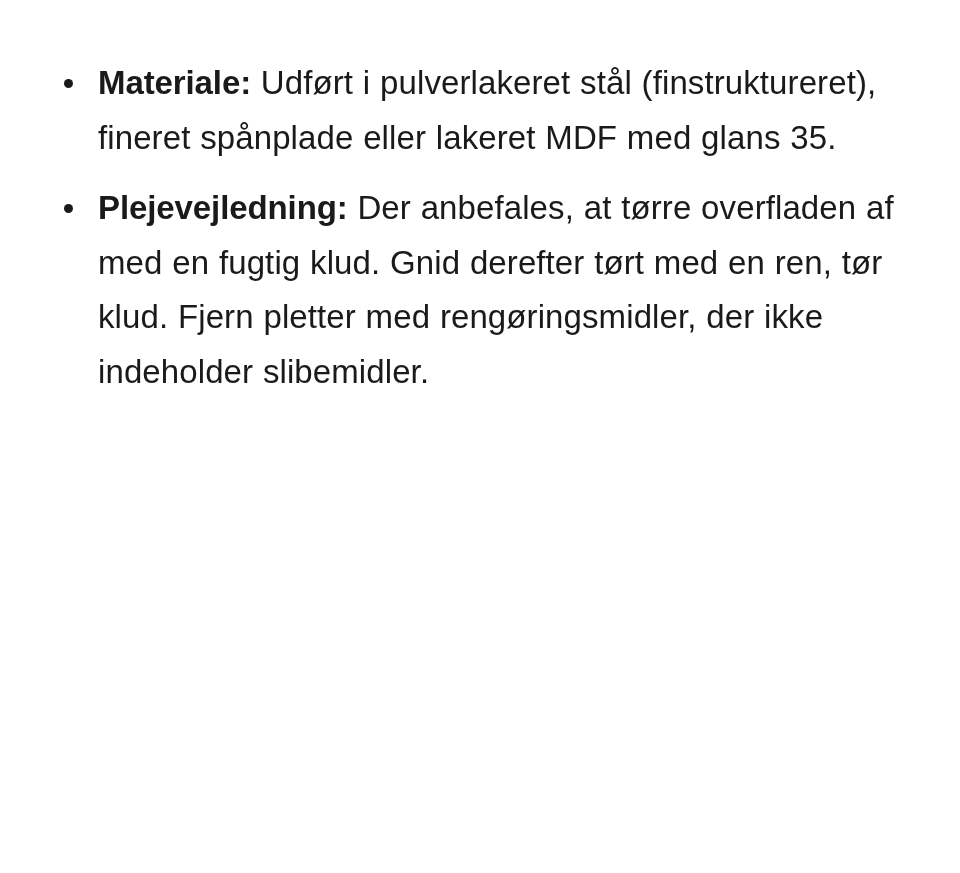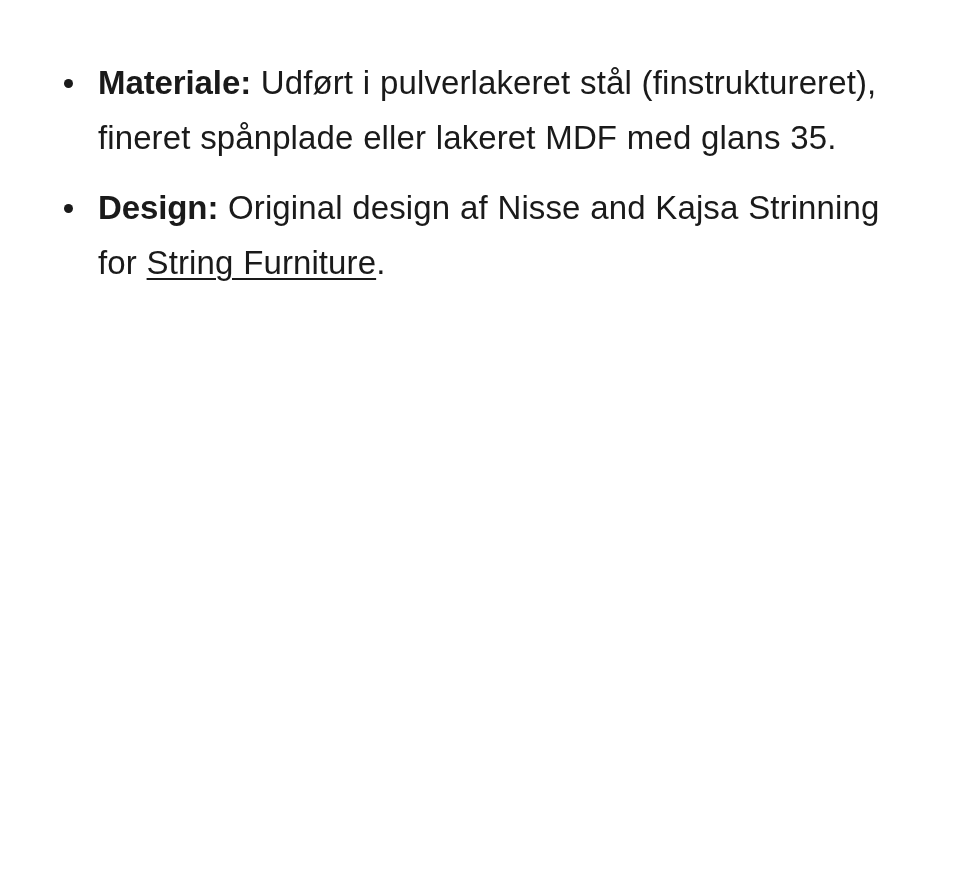--- a/index.html
+++ b/index.html
@@ -85,21 +85,21 @@
 <main class="spec-sheet">
 
   <ul class="spec-list">
 
     <li class="spec-item">
       <span class="bullet-dot"></span>
       <span class="spec-label">Materiale:</span><span class="spec-body"> Udført i pulverlakeret stål (finstruktureret), fineret spånplade eller lakeret MDF med glans 35.</span>
     </li>
 
 
-
     <li class="spec-item">
       <span class="bullet-dot"></span>
-      <span class="spec-label">Design:</span><span class="spec-body"> Original design af Nisse and Kajsa Strinning for </span><a class="spec-link" href="#">String Furniture</a><span class="trailing-punct">.</span>
+      <span class="spec-label">Plejevejledning:</span><span class="spec-body"> Der anbefales, at tørre overfladen af med en fugtig klud. Gnid derefter tørt med en ren, tør klud. Fjern pletter med rengøringsmidler, der ikke indeholder slibemidler.</span>
     </li>
+
 
   </ul>
 
 </main>
 
 </body></html>

